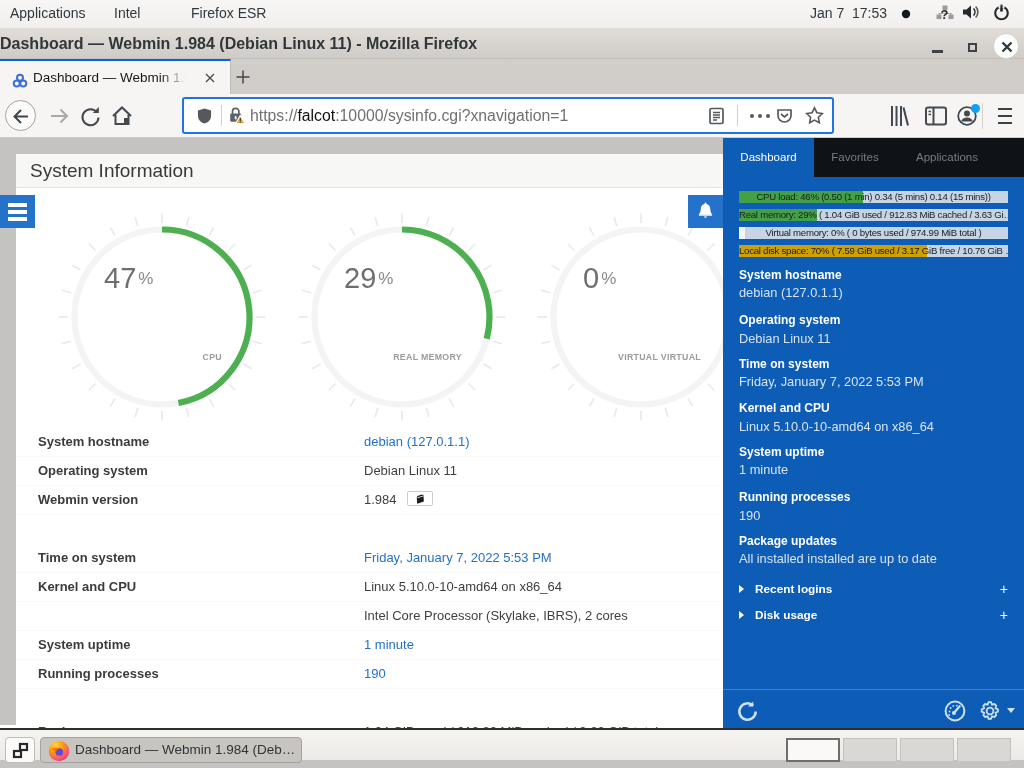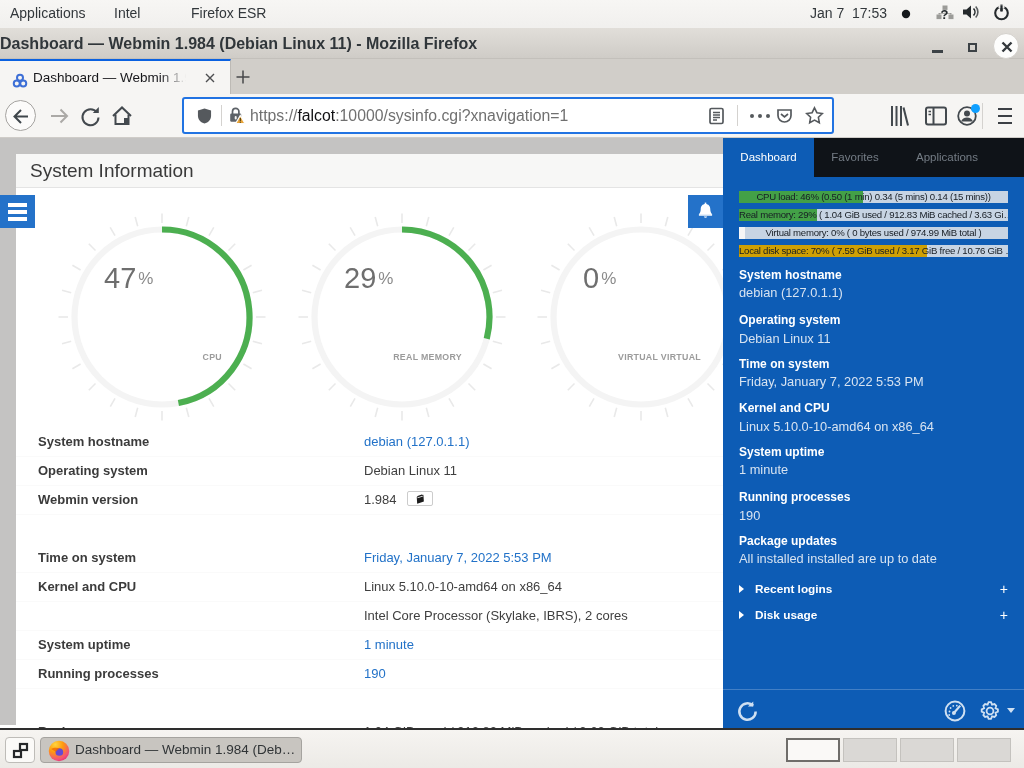--- a/index.html
+++ b/index.html
@@ -46,21 +46,21 @@
 .sfill{position:absolute;left:0;top:0;height:12px}
 .sbtxt{position:absolute;left:0;right:0;top:0;text-align:center;font-size:9.6px;letter-spacing:-0.25px;line-height:12.5px;color:#171d24;white-space:nowrap;overflow:hidden}
 .sgrp{position:absolute;left:16px;width:275px}
 .slab{font-size:12px;font-weight:bold;line-height:17.5px;color:#fff}
 .sval{font-size:12.8px;line-height:17.5px;color:#d7e3f1}
 .scol{position:absolute;left:16px;width:269px;height:26px;font-size:11.8px;font-weight:bold;line-height:26px;color:#fff}
 .scol .car{display:inline-block;width:0;height:0;border-left:5.5px solid #fff;border-top:4px solid transparent;border-bottom:4px solid transparent;margin-right:11px}
 .scol .plus{position:absolute;right:0;top:0;font-weight:normal;font-size:14px}
 #sfoot{position:absolute;left:0;top:551px;width:301px;height:39px;border-top:1px solid rgba(255,255,255,.22)}
 
-#taskbar{left:0;top:728px;width:1024px;height:40px;background:linear-gradient(#f6f4f1,#eceae6);border-top:2.5px solid #2e2e2e}
+#taskbar{left:0;top:728px;width:1024px;height:32px;background:linear-gradient(#f6f4f1,#eceae6);border-top:2.5px solid #2e2e2e}
 #deskbtn{position:absolute;left:5px;top:7px;width:30px;height:26px;background:#fbfaf8;border:1px solid #bebcb8;border-radius:4px}
 #taskbtn{position:absolute;left:40px;top:7px;width:262px;height:26px;background:#c8c5c0;border:1px solid #a5a39f;border-radius:4px;font-size:13.5px;color:#303436;line-height:24px}
 .wsbox{position:absolute;top:8px;width:54px;height:24px;background:#dad8d5;border:1px solid #c4c2be}
 </style></head><body>
 
 <div class="ab" id="topbar">
  <span class="mi" style="left:10px">Applications</span>
  <span class="mi" style="left:114px">Intel</span>
  <span class="mi" style="left:191px">Firefox ESR</span>
  <span class="mi" style="left:810px">Jan 7&nbsp; 17:53</span>

